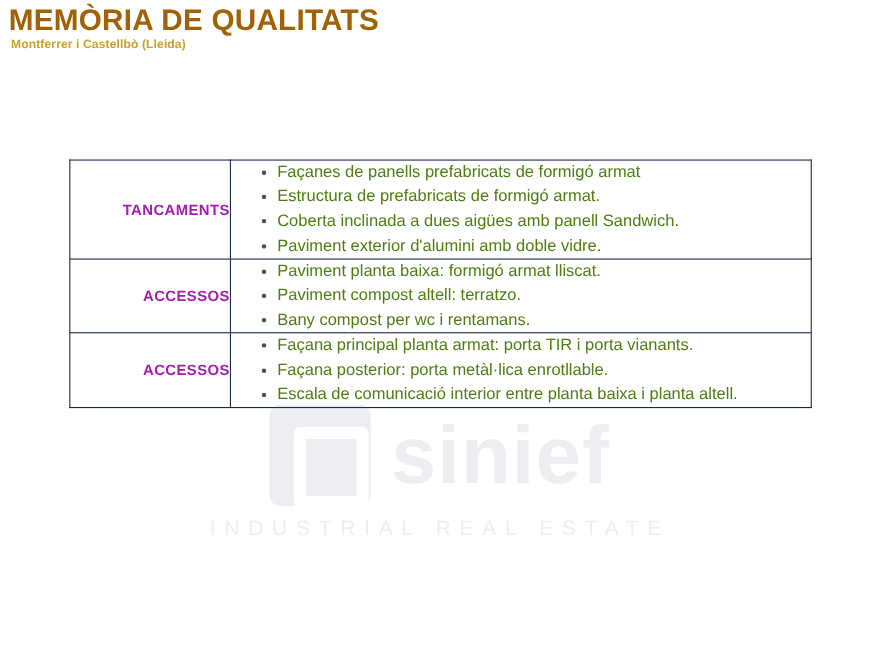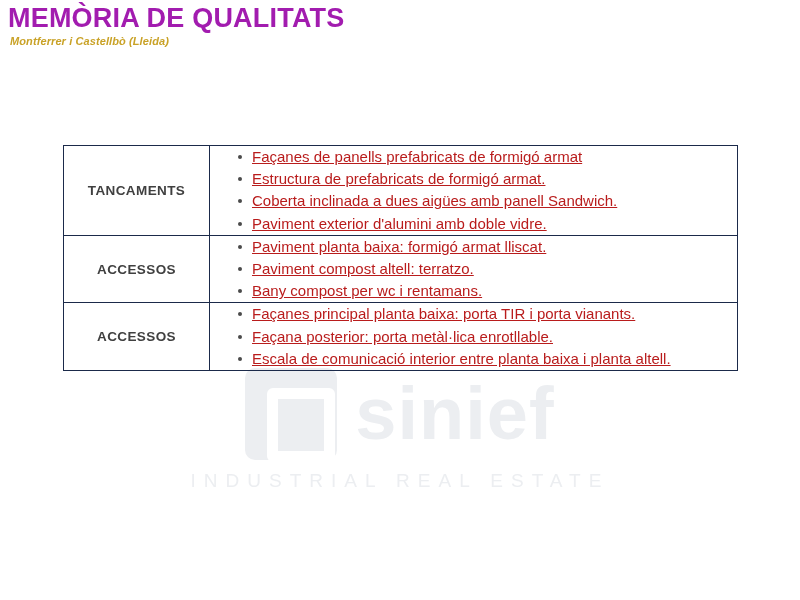--- a/index.html
+++ b/index.html
@@ -18,32 +18,31 @@
   
   .header {
     position: absolute;
     left: 8px;
     top: 4px;
     width: 780px;
   }
   .doc-title {
     font-size: 27px;
     font-weight: bold;
-    color: #a21caf;
+    color: #a16207;
     letter-spacing: 0.2px;
     line-height: 1.05;
     margin: 0;
   }
   .doc-subtitle {
     font-size: 11px;
     font-weight: bold;
     color: #c9a227;
     margin: 3px 0 0 2px;
     letter-spacing: 0.1px;
-    font-style: italic;
   }
 
   
   .watermark {
     position: absolute;
     left: 0;
     top: 330px;
     width: 800px;
     height: 200px;
     display: flex;
@@ -115,41 +114,40 @@
     table-layout: fixed;
     background: transparent;
   }
   table.spec td {
     border: 1px solid #1b2a4a;
     vertical-align: middle;
     padding: 0;
   }
   td.cat {
     width: 145px;
-    text-align: center;
-    color: #404040;
+    text-align: right;
+    color: #a21caf;
     font-weight: bold;
     font-size: 13.5px;
     letter-spacing: 0.4px;
   }
   td.items {
     padding: 10px 6px 10px 4px;
   }
   ul.bullets {
     margin: 0;
     padding: 0 0 0 28px;
     list-style: none;
   }
   ul.bullets li {
     position: relative;
     font-size: 15px;
-    color: #b91c1c;
+    color: #4d7c0f;
     line-height: 1.48;
     padding-left: 14px;
-    text-decoration: underline;
   }
   ul.bullets li::before {
     content: "";
     position: absolute;
     left: 0;
     top: 9px;
     width: 4px;
     height: 4px;
     border-radius: 50%;
     background: #4a4a4a;
@@ -195,21 +193,21 @@
             <li>Paviment compost altell: terratzo.</li>
             <li>Bany compost per wc i rentamans.</li>
           </ul>
         </td>
       </tr>
 
       <tr>
         <td class="cat">ACCESSOS</td>
         <td class="items">
           <ul class="bullets">
-            <li>Façanes principal planta baixa: porta TIR i porta vianants.</li>
+            <li>Façana principal planta armat: porta TIR i porta vianants.</li>
             <li>Façana posterior: porta metàl·lica enrotllable.</li>
             <li>Escala de comunicació interior entre planta baixa i planta altell.</li>
           </ul>
         </td>
       </tr>
 
     </tbody>
   </table>
 </div>
 

